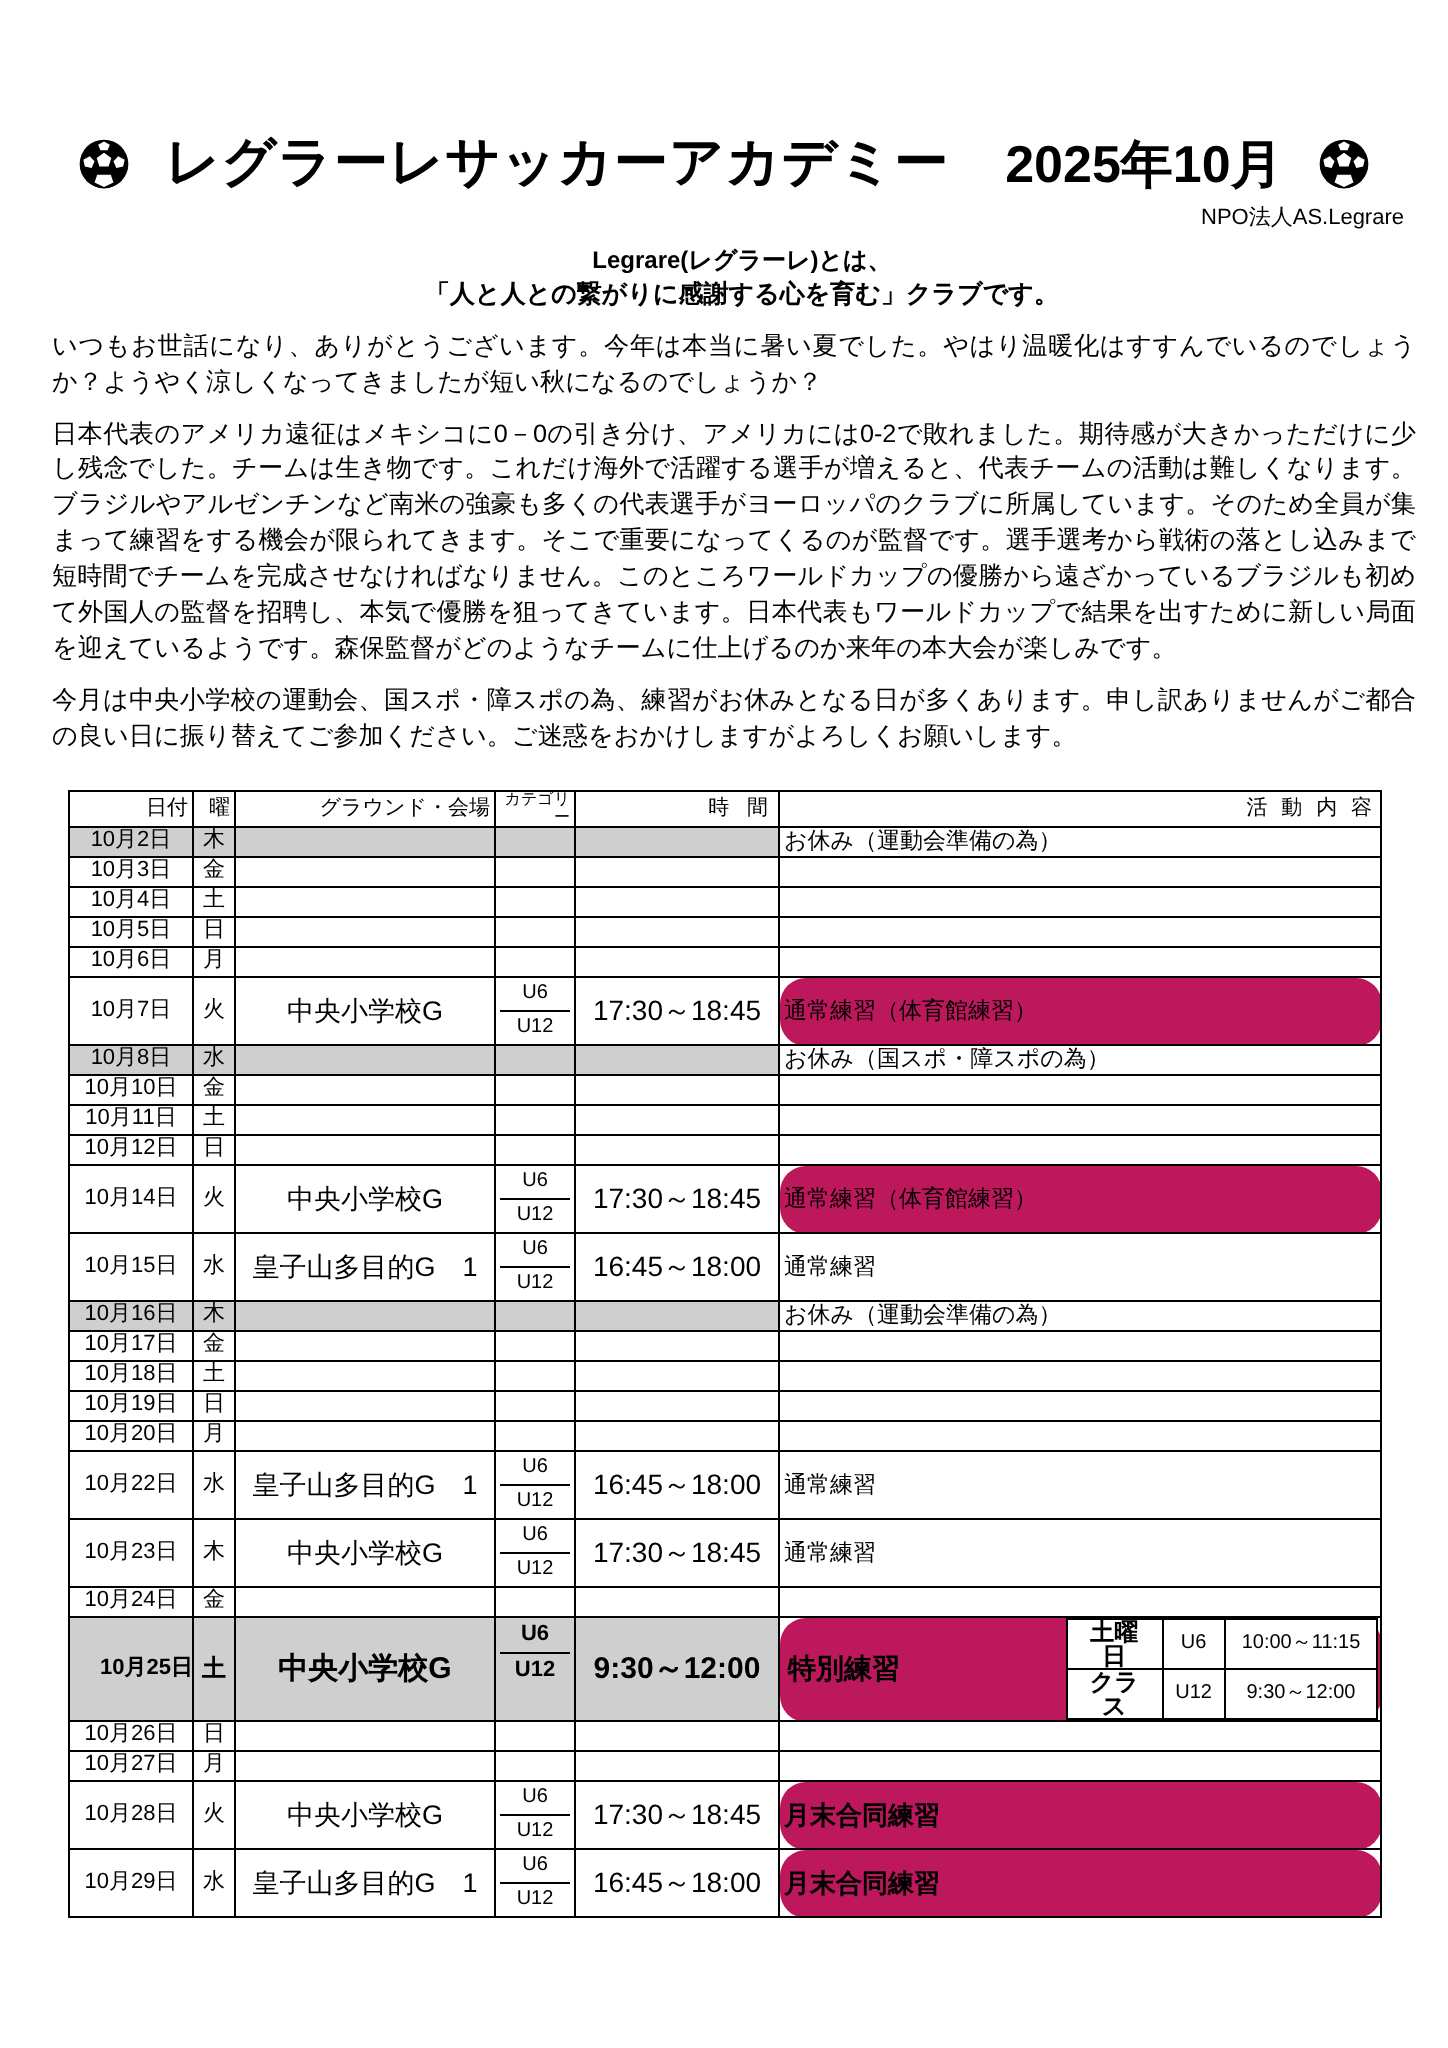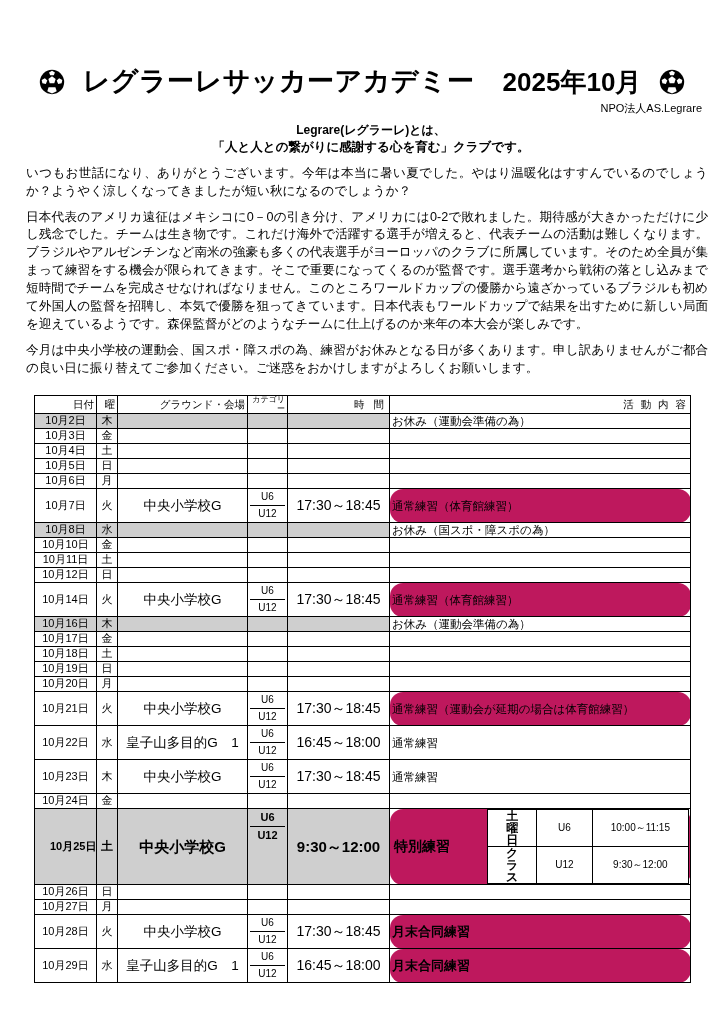--- a/index.html
+++ b/index.html
@@ -164,21 +164,21 @@
     font-size: 10px;
     align-self: center;
     margin-right: 1px;
   }
   table.satclass td {
     border: 1px solid #000;
     background: #ffffff;
     text-align: center;
     height: 15px;
     line-height: 1;
-    padding: 0 18px;
+    padding: 0 6px;
   }
   table.satclass td.sat-label {
     width: 48px; font-weight: bold; font-size: 12px;
   }
   table.satclass td.sat-cat { width: 30px; font-size: 10px; }
   table.satclass td.sat-time { width: 76px; font-size: 10px; white-space: nowrap; }
 </style>
 </head>
 <body>
 
@@ -334,20 +334,33 @@
             <td class="ground">中央小学校G</td>
             <td class="cat">
               <div class="cat-box">
                 <div class="cat-u6">U6</div>
                 <div class="cat-u12">U12</div>
               </div>
             </td>
             <td class="time">17:30～18:45</td>
             <td class="act shade">通常練習（体育館練習）</td>
           </tr>
+          <tr class="r-tall ">
+            <td class="date">10月15日</td>
+            <td class="dow">水</td>
+            <td class="ground">皇子山多目的G　1</td>
+            <td class="cat">
+              <div class="cat-box">
+                <div class="cat-u6">U6</div>
+                <div class="cat-u12">U12</div>
+              </div>
+            </td>
+            <td class="time">16:45～18:00</td>
+            <td class="act">通常練習</td>
+          </tr>
           <tr class="r-short shaded ">
             <td class="date">10月16日</td>
             <td class="dow">木</td>
             <td class="ground"></td>
             <td class="cat"></td>
             <td class="time"></td>
             <td class="act">お休み（運動会準備の為）</td>
           </tr>
           <tr class="r-short ">
             <td class="date">10月17日</td>
@@ -373,33 +386,20 @@
             <td class="time"></td>
             <td class="act"></td>
           </tr>
           <tr class="r-short ">
             <td class="date">10月20日</td>
             <td class="dow">月</td>
             <td class="ground"></td>
             <td class="cat"></td>
             <td class="time"></td>
             <td class="act"></td>
-          </tr>
-          <tr class="r-tall ">
-            <td class="date">10月21日</td>
-            <td class="dow">火</td>
-            <td class="ground">中央小学校G</td>
-            <td class="cat">
-              <div class="cat-box">
-                <div class="cat-u6">U6</div>
-                <div class="cat-u12">U12</div>
-              </div>
-            </td>
-            <td class="time">17:30～18:45</td>
-            <td class="act shade">通常練習（運動会が延期の場合は体育館練習）</td>
           </tr>
           <tr class="r-tall ">
             <td class="date">10月22日</td>
             <td class="dow">水</td>
             <td class="ground">皇子山多目的G　1</td>
             <td class="cat">
               <div class="cat-box">
                 <div class="cat-u6">U6</div>
                 <div class="cat-u12">U12</div>
               </div>

